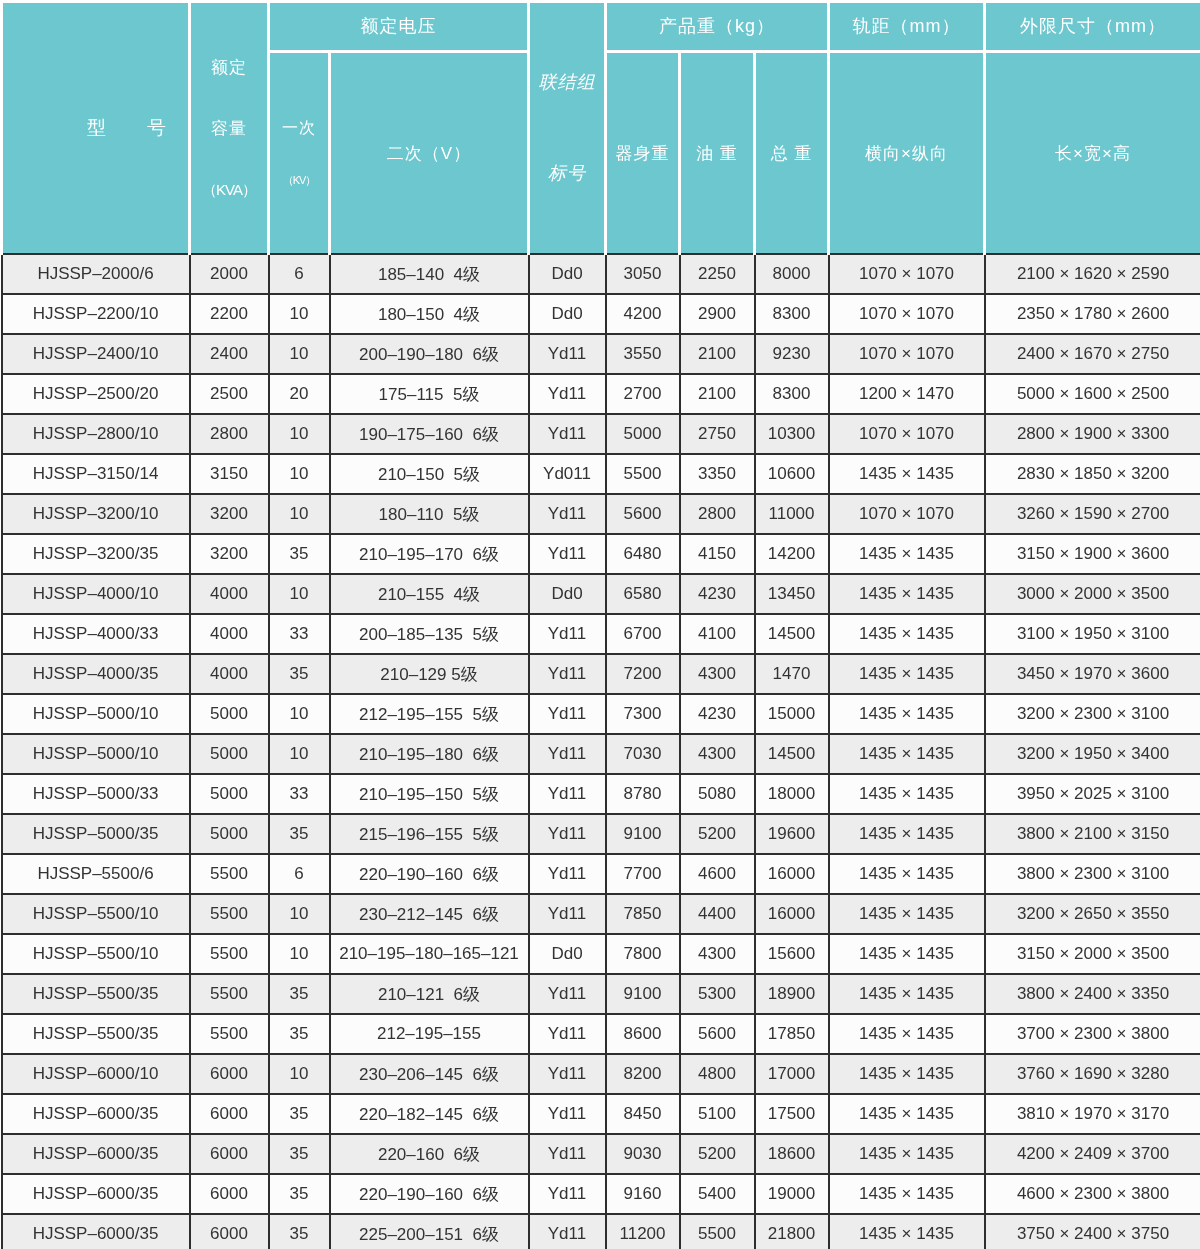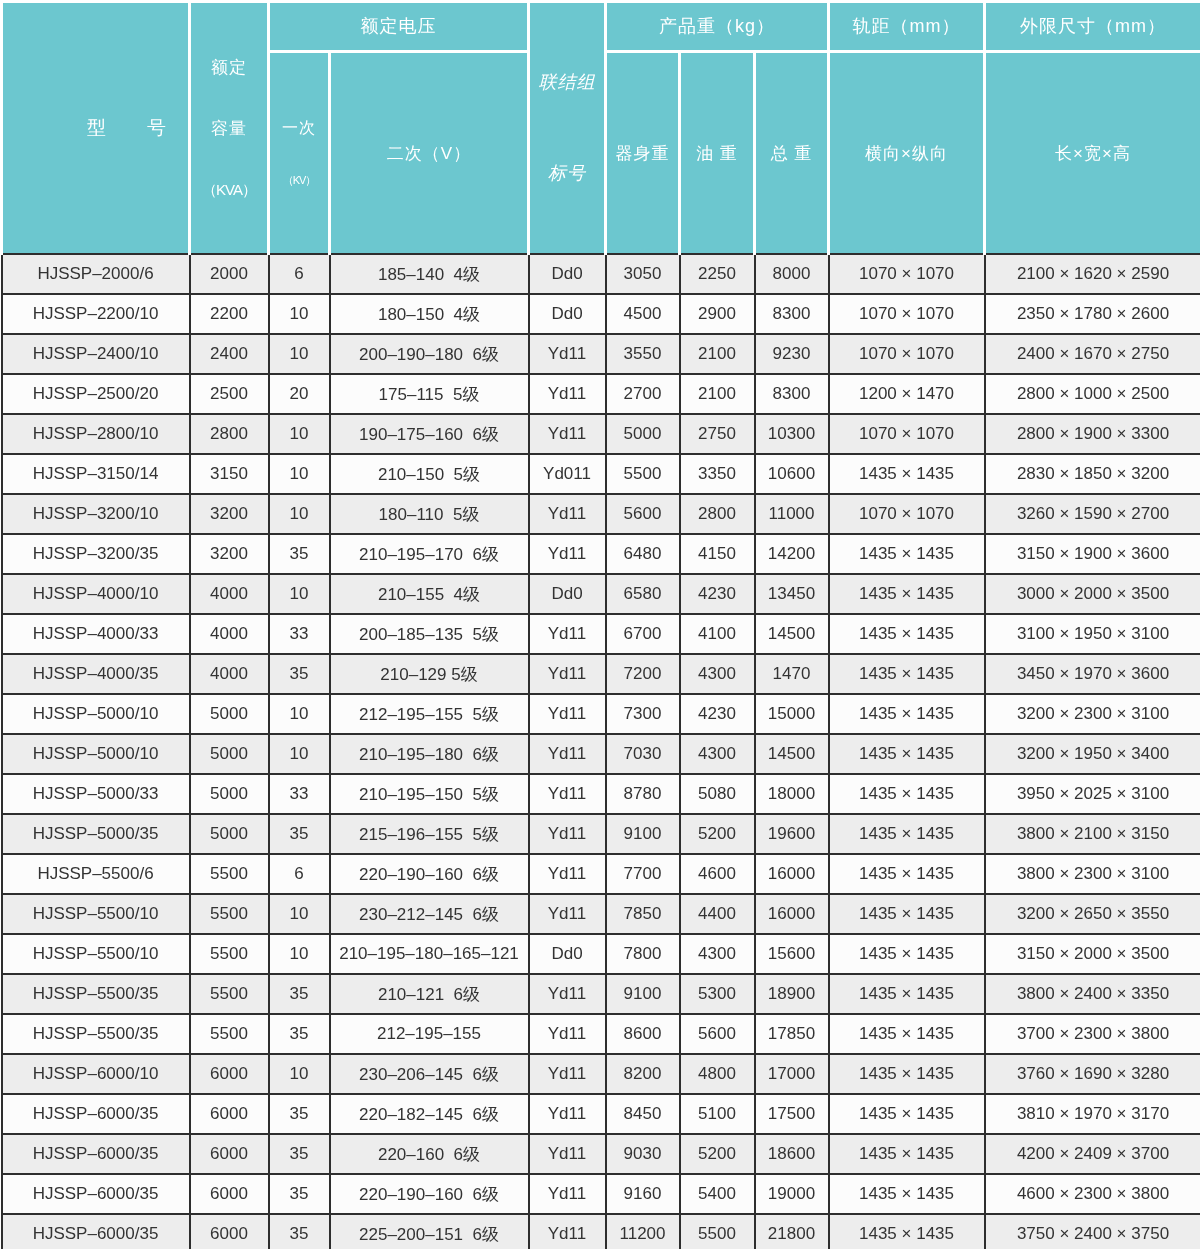--- a/index.html
+++ b/index.html
@@ -127,21 +127,21 @@
           <td>8000</td>
           <td>1070 × 1070</td>
           <td>2100 × 1620 × 2590</td>
         </tr>
         <tr>
           <td>HJSSP–2200/10</td>
           <td>2200</td>
           <td>10</td>
           <td>180–150  4级</td>
           <td>Dd0</td>
-          <td>4500</td>
+          <td>4200</td>
           <td>2900</td>
           <td>8300</td>
           <td>1070 × 1070</td>
           <td>2350 × 1780 × 2600</td>
         </tr>
         <tr>
           <td>HJSSP–2400/10</td>
           <td>2400</td>
           <td>10</td>
           <td>200–190–180  6级</td>
@@ -155,21 +155,21 @@
         <tr>
           <td>HJSSP–2500/20</td>
           <td>2500</td>
           <td>20</td>
           <td>175–115  5级</td>
           <td>Yd11</td>
           <td>2700</td>
           <td>2100</td>
           <td>8300</td>
           <td>1200 × 1470</td>
-          <td>2800 × 1000 × 2500</td>
+          <td>5000 × 1600 × 2500</td>
         </tr>
         <tr>
           <td>HJSSP–2800/10</td>
           <td>2800</td>
           <td>10</td>
           <td>190–175–160  6级</td>
           <td>Yd11</td>
           <td>5000</td>
           <td>2750</td>
           <td>10300</td>

